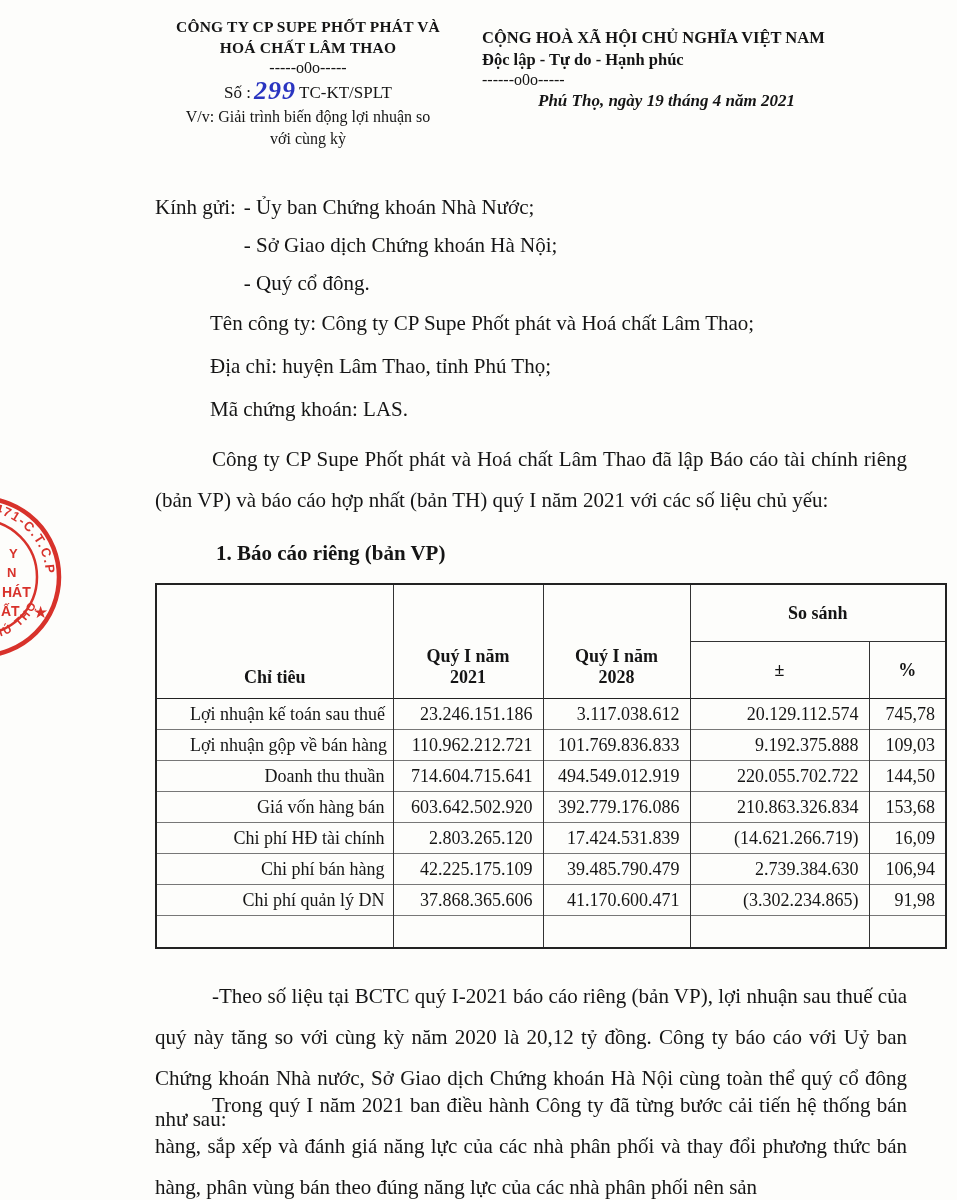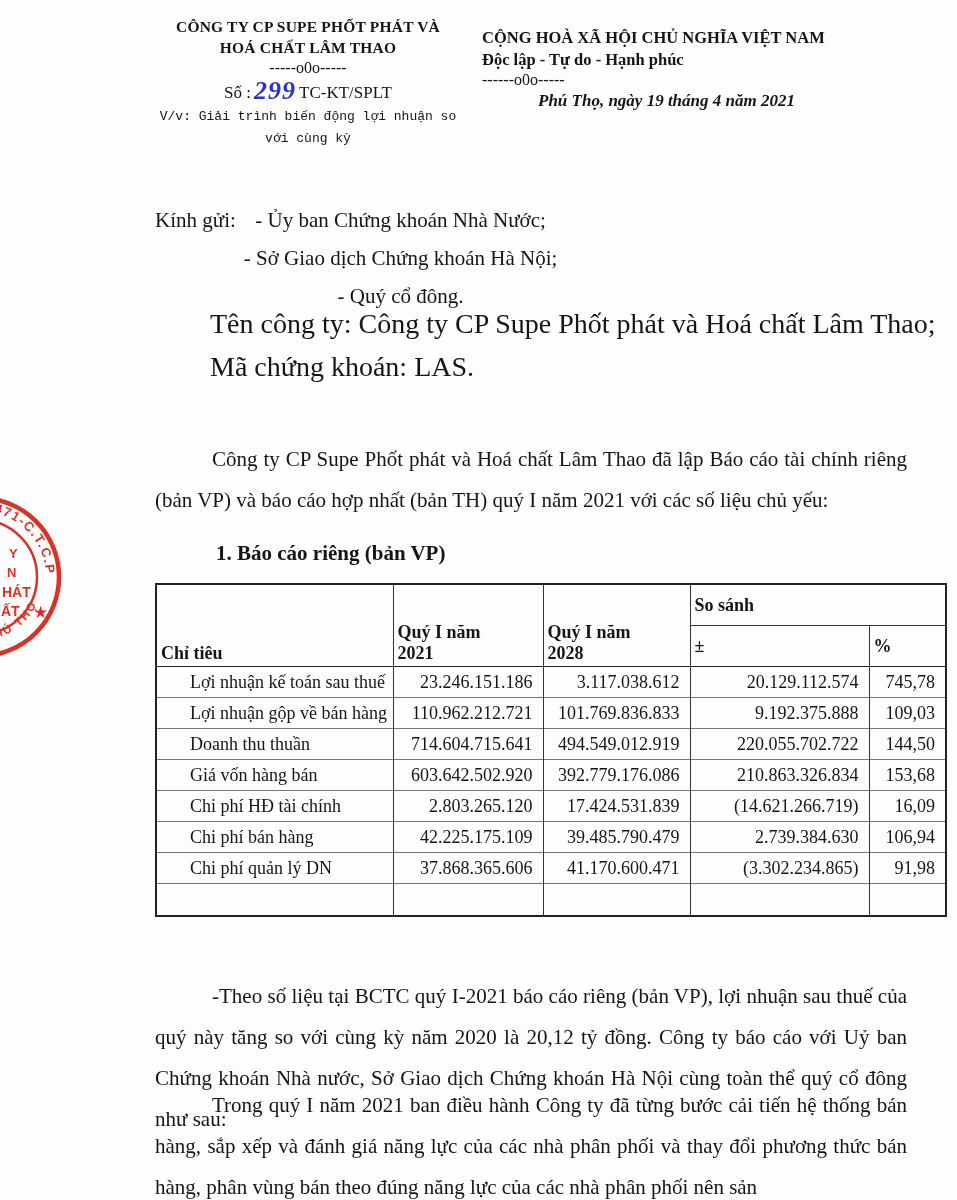--- a/index.html
+++ b/index.html
@@ -19,41 +19,41 @@
   }
   .hdr-left .company{font-weight:bold;font-size:15.5px;letter-spacing:.2px;}
   .hdr-left .sep{line-height:19px;}
   .so-line{font-size:17px;line-height:26px;}
   .hand{
     color:var(--ink-blue,#2a35c0);
     font-style:italic;font-weight:bold;
     font-size:26px;letter-spacing:1px;
     position:relative;top:1px;margin:0 3px;
   }
-  .vv{font-size:13px;line-height:22px;font-family:Liberation Mono, monospace;}
+  .vv{font-size:16px;line-height:22px;}
   .hdr-right{
     position:absolute;top:27px;left:482px;width:424px;
     text-align:left;font-size:16px;line-height:22px;
   }
   .hdr-right .national{font-weight:bold;font-size:16.5px;}
   .hdr-right .motto{font-weight:bold;font-size:16.5px;}
   .hdr-right .sep{line-height:18px;}
   .hdr-right .dateline{
     font-style:italic;font-weight:bold;font-size:17px;
     transform:translateX(56px);line-height:24px;
   }
   
   .stamp{position:absolute;left:0;top:492px;width:120px;height:178px;}
   .stamp text{fill:var(--stamp-color,#d8322b);font-family:"Liberation Sans","DejaVu Sans",sans-serif;font-weight:bold;}
   .stamp circle{stroke:var(--stamp-color,#d8322b);fill:none;}
   
-  .recipients{position:absolute;top:201px;left:155px;font-size:21px;line-height:38px;display:flex;text-align:center;}
+  .recipients{position:absolute;top:188px;left:155px;font-size:21px;line-height:38px;display:flex;}
   .recipients .label{margin-right:8px;}
   .recipients .items div{line-height:38px;}
-  .company-info{position:absolute;top:302px;left:210px;font-size:28px;}
+  .company-info{position:absolute;top:302px;left:210px;font-size:21px;}
   .company-info div{line-height:43px;}
   .para{
     position:absolute;left:155px;width:752px;
     font-size:21px;line-height:41px;
     text-align:justify;text-indent:57px;margin-top:12px;
   }
   .para1{top:427px;}
   .para2{top:964px;}
   .para3{top:1073px;}
   .heading1{
@@ -65,30 +65,30 @@
     position:absolute;top:583px;left:155px;width:790px;
     border-collapse:collapse;table-layout:fixed;
     font-size:18px;
   }
   .fin-table td,.fin-table th{
     border-left:1.5px solid #333;
     border-right:1.5px solid #333;
     padding:0 8px;overflow:hidden;white-space:nowrap;
   }
   .fin-table{border:2px solid #222;}
-  .fin-table thead th{font-weight:bold;text-align:left;padding:2px 4px;}
+  .fin-table thead th{font-weight:bold;text-align:center;padding:10px 4px;}
   .fin-table thead .hr1 th{border-bottom:none;height:36px;vertical-align:bottom;}
   .fin-table thead .hr2 th{border-top:none;height:38px;vertical-align:middle;}
   .fin-table thead th.span2{vertical-align:middle;border-bottom:1.5px solid #333;}
   .fin-table thead th.sub{border-top:1.5px solid #333 !important;}
   .fin-table thead tr.hr2 th.sub{height:36px;}
   .fin-table tbody{border-top:1.8px solid #222;}
   .fin-table tbody td{height:30px;border-top:1px solid #777;}
   .fin-table tbody tr:first-child td{border-top:none;}
-  .fin-table td.lbl{text-align:left;padding-left:33px;}
+  .fin-table td.lbl{text-align:right;padding-left:33px;}
   .fin-table td.num{text-align:right;padding-right:10px;}
   .fin-table tr.empty td{height:31px;}
 </style>
 </head>
 <body>
 
 <div class="page">
 
   <div class="hdr-left">
     <div class="company">CÔNG TY CP SUPE PHỐT PHÁT VÀ</div>
@@ -126,20 +126,21 @@
     <div class="label">Kính gửi:</div>
     <div class="items">
       <div>- Ủy ban Chứng khoán Nhà Nước;</div>
       <div>- Sở Giao dịch Chứng khoán Hà Nội;</div>
       <div>- Quý cổ đông.</div>
     </div>
   </div>
 
   <div class="company-info">
     <div>Tên công ty: Công ty CP Supe Phốt phát và Hoá chất Lâm Thao;</div>
+    <div>Địa chỉ: huyện Lâm Thao, tỉnh Phú Thọ;</div>
     <div>Mã chứng khoán: LAS.</div>
   </div>
 
   <div class="para para1">Công ty CP Supe Phốt phát và Hoá chất Lâm Thao đã lập Báo cáo tài chính riêng (bản VP) và báo cáo hợp nhất (bản TH) quý I năm 2021 với các số liệu chủ yếu:</div>
 
   <div class="heading1">1.  Báo cáo riêng (bản VP)</div>
 
   <table class="fin-table">
     <colgroup>
       <col style="width:237px">

